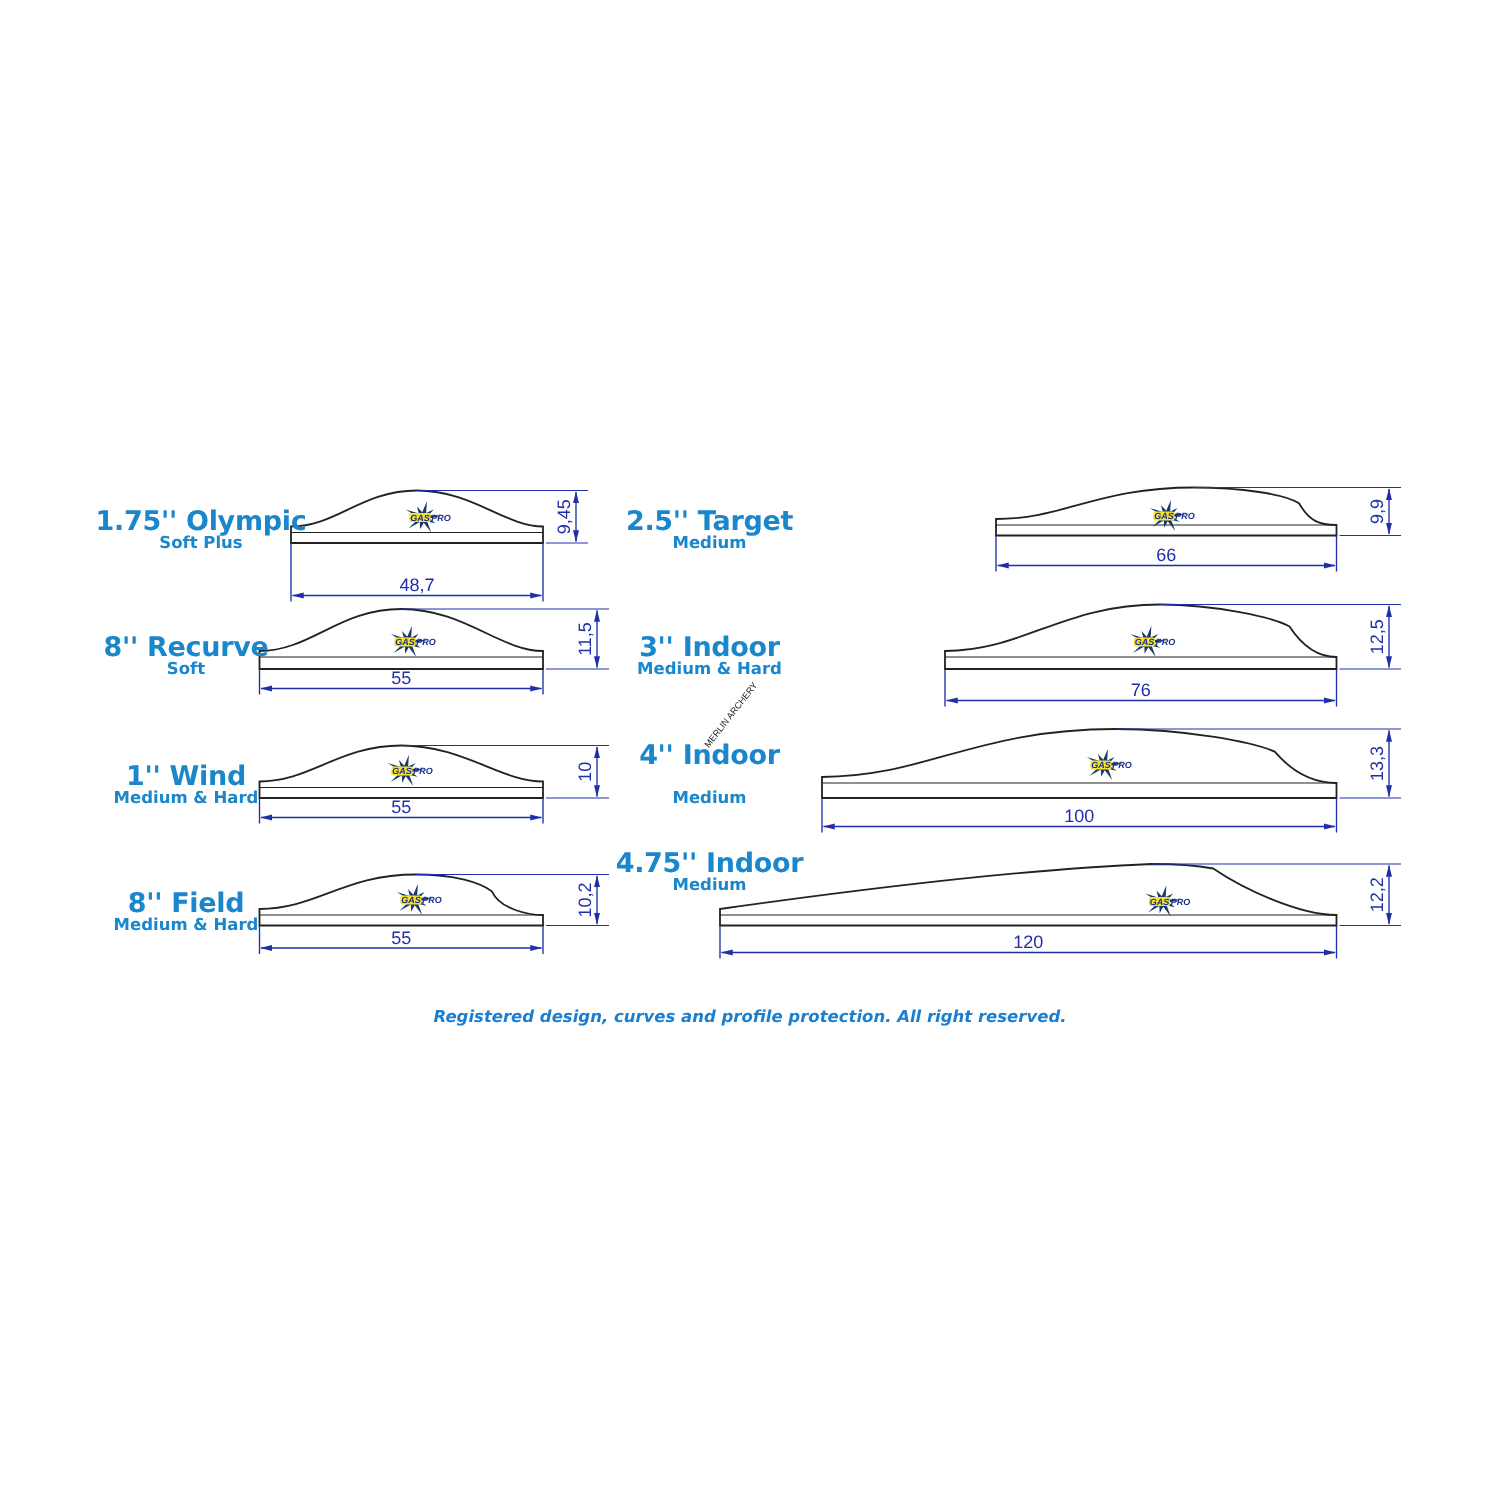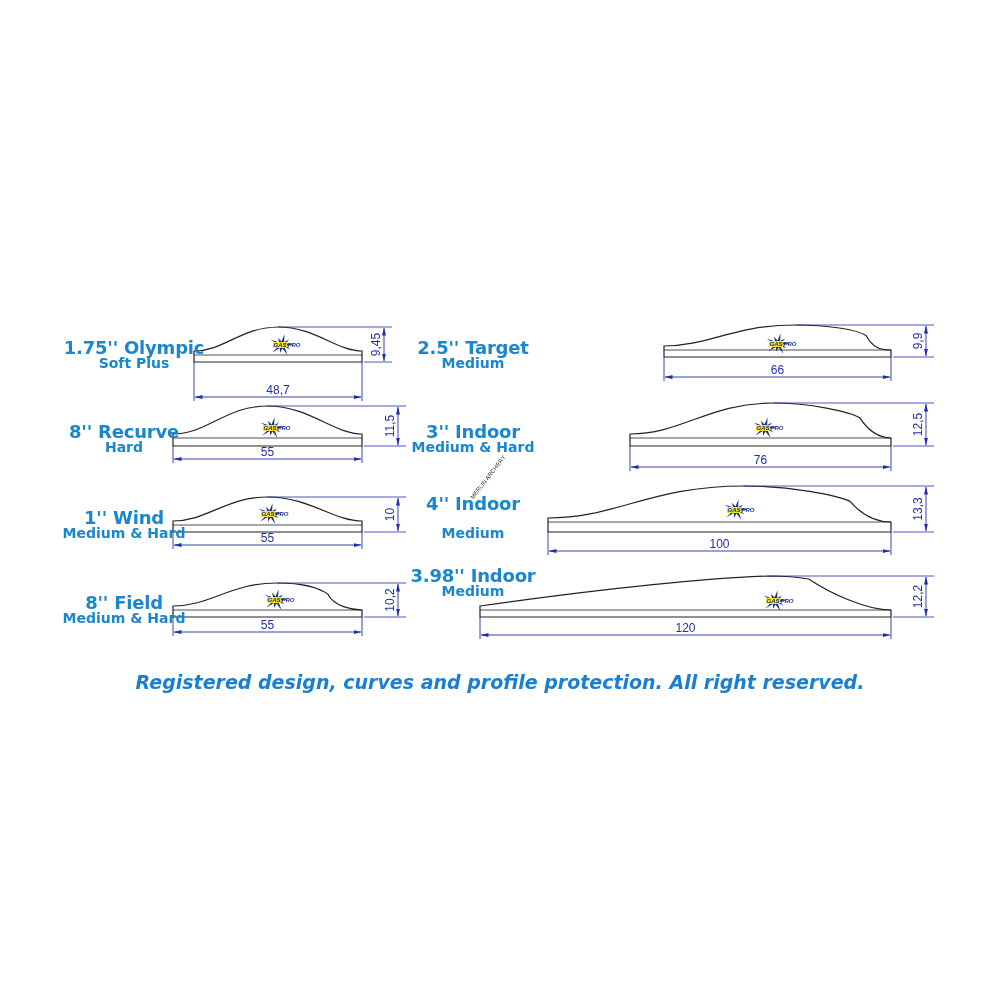--- a/index.html
+++ b/index.html
@@ -1,20 +1,20 @@
 <!DOCTYPE html>
 <html><head>
 <meta charset="utf-8">
 <style>
   html, body { margin: 0; padding: 0; background: #ffffff; }
   body { width: 1000px; height: 1000px; position: relative; overflow: hidden; font-family: "Liberation Sans", sans-serif; }
   #canvas { position: absolute; left: 0; top: 0; width: 1000px; height: 1000px; }
   .label-title { position: absolute; color: #1a86cc; font-family: "DejaVu Sans", sans-serif; font-weight: bold; font-size: 18px; text-align: center; white-space: nowrap; transform: translateX(-50%); letter-spacing: -0.2px; }
-  .label-sub { position: absolute; color: #1a86cc; font-family: "DejaVu Sans", sans-serif; font-weight: bold; font-size: 14px; text-align: center; white-space: nowrap; transform: translateX(-50%); }
-  .footer { position: absolute; left: 0; width: 1000px; top: 671px; text-align: center; color: #1a7fd0; font-family: "DejaVu Sans", sans-serif; font-weight: bold; font-style: italic; font-size: 19px; }
+  .label-sub { position: absolute; color: #1a86cc; font-family: "DejaVu Sans", sans-serif; font-weight: bold; font-size: 11px; text-align: center; white-space: nowrap; transform: translateX(-50%); }
+  .footer { position: absolute; left: 0; width: 1000px; top: 671px; text-align: center; color: #1a7fd0; font-family: "DejaVu Sans", sans-serif; font-weight: bold; font-style: italic; font-size: 11px; }
   .watermark { position: absolute; left: 474px; top: 494px; font-family: "Liberation Sans", sans-serif; font-size: 6px; color: #222; transform: rotate(-52deg); transform-origin: left bottom; white-space: nowrap; }
   svg text { font-family: "Liberation Sans", sans-serif; }
 </style>
 </head>
 <body>
 
 <svg id="canvas" viewBox="0 0 1000 1000" xmlns="http://www.w3.org/2000/svg">
   <defs>
     <marker id="arr-end" markerWidth="8" markerHeight="6" refX="7.5" refY="3" orient="auto" markerUnits="userSpaceOnUse">
       <path d="M0,1 L8,3 L0,5 Z" fill="#1f2fa8"></path>
@@ -200,30 +200,30 @@
           <text x="922" y="596.5" text-anchor="middle" font-size="12" fill="#1f2fa8" transform="rotate(-90 922 596.5)">12,2</text>
         </g>
       </g>
     </g>
 </svg>
 
 <div id="labels-layer">
     <div class="label-title" style="left: 134px; top: 337px;">1.75'' Olympic</div>
     <div class="label-sub" style="left: 134px; top: 355px;">Soft Plus</div>
     <div class="label-title" style="left: 124px; top: 421px;">8'' Recurve</div>
-    <div class="label-sub" style="left: 124px; top: 439px;">Hard</div>
+    <div class="label-sub" style="left: 124px; top: 439px;">Soft</div>
     <div class="label-title" style="left: 124px; top: 507px;">1'' Wind</div>
     <div class="label-sub" style="left: 124px; top: 525px;">Medium &amp; Hard</div>
     <div class="label-title" style="left: 124px; top: 592px;">8'' Field</div>
     <div class="label-sub" style="left: 124px; top: 610px;">Medium &amp; Hard</div>
     <div class="label-title" style="left: 473px; top: 337px;">2.5'' Target</div>
     <div class="label-sub" style="left: 473px; top: 355px;">Medium</div>
     <div class="label-title" style="left: 473px; top: 421px;">3'' Indoor</div>
     <div class="label-sub" style="left: 473px; top: 439px;">Medium &amp; Hard</div>
     <div class="label-title" style="left: 473px; top: 493px; text-align: center;">4'' Indoor</div>
     <div class="label-sub" style="left: 473px; top: 525px;">Medium</div>
-    <div class="label-title" style="left: 473px; top: 565px;">3.98'' Indoor</div>
+    <div class="label-title" style="left: 473px; top: 565px;">4.75'' Indoor</div>
     <div class="label-sub" style="left: 473px; top: 583px;">Medium</div>
   </div>
 
 <div class="watermark">MERLIN ARCHERY</div>
 
 <div class="footer">Registered design, curves and profile protection. All right reserved.</div>
 
 </body></html>

